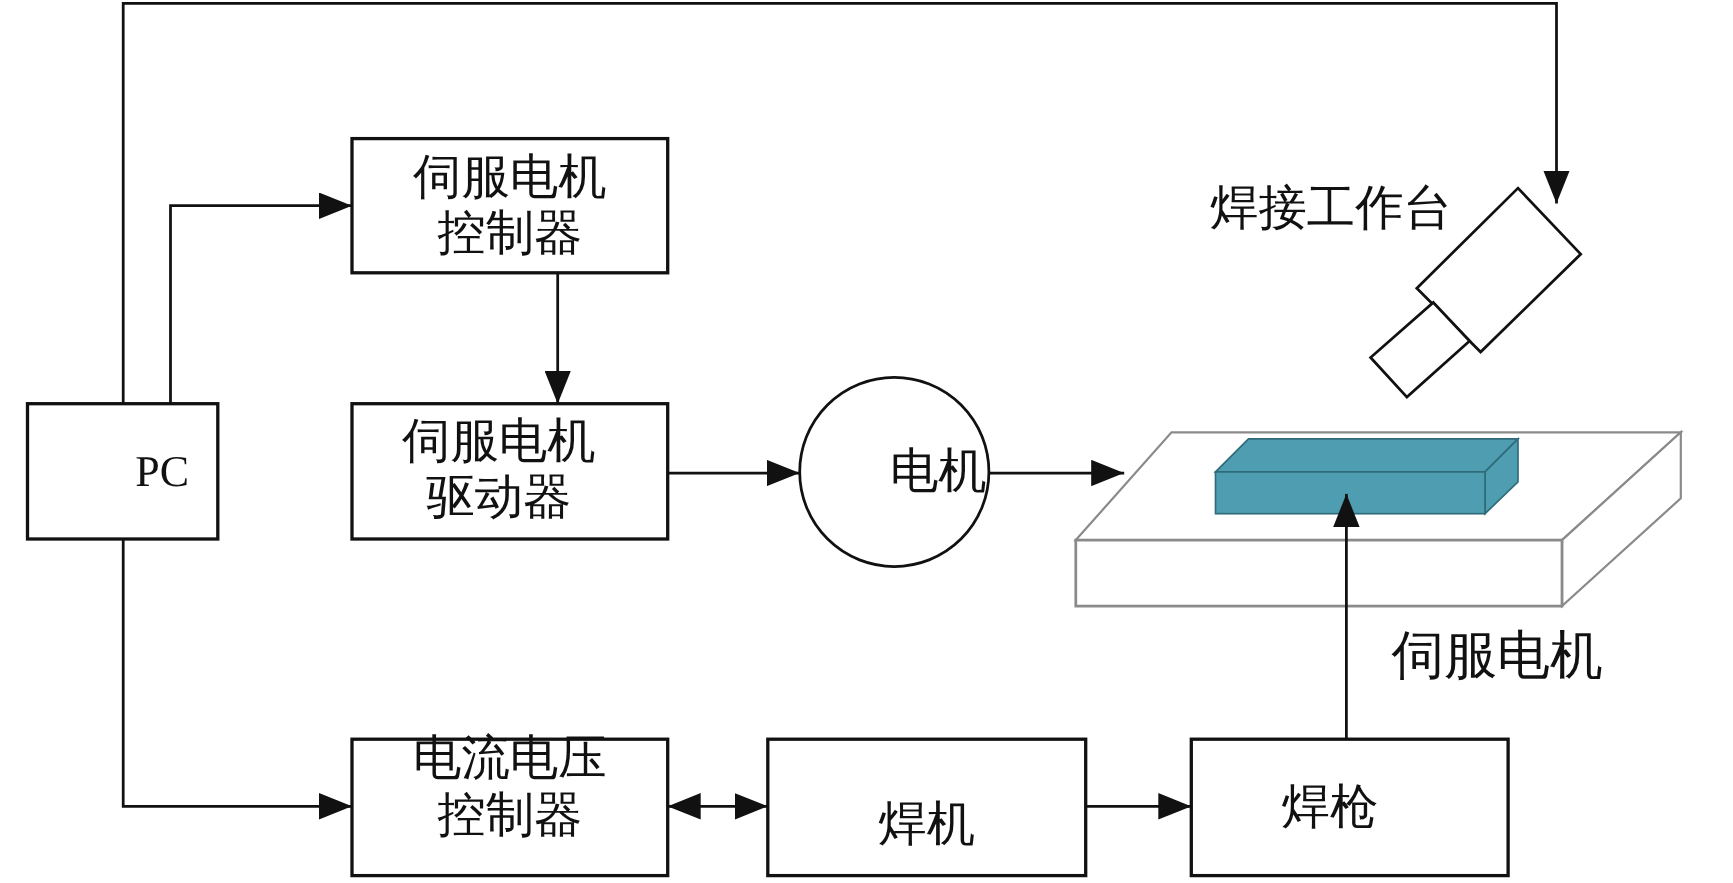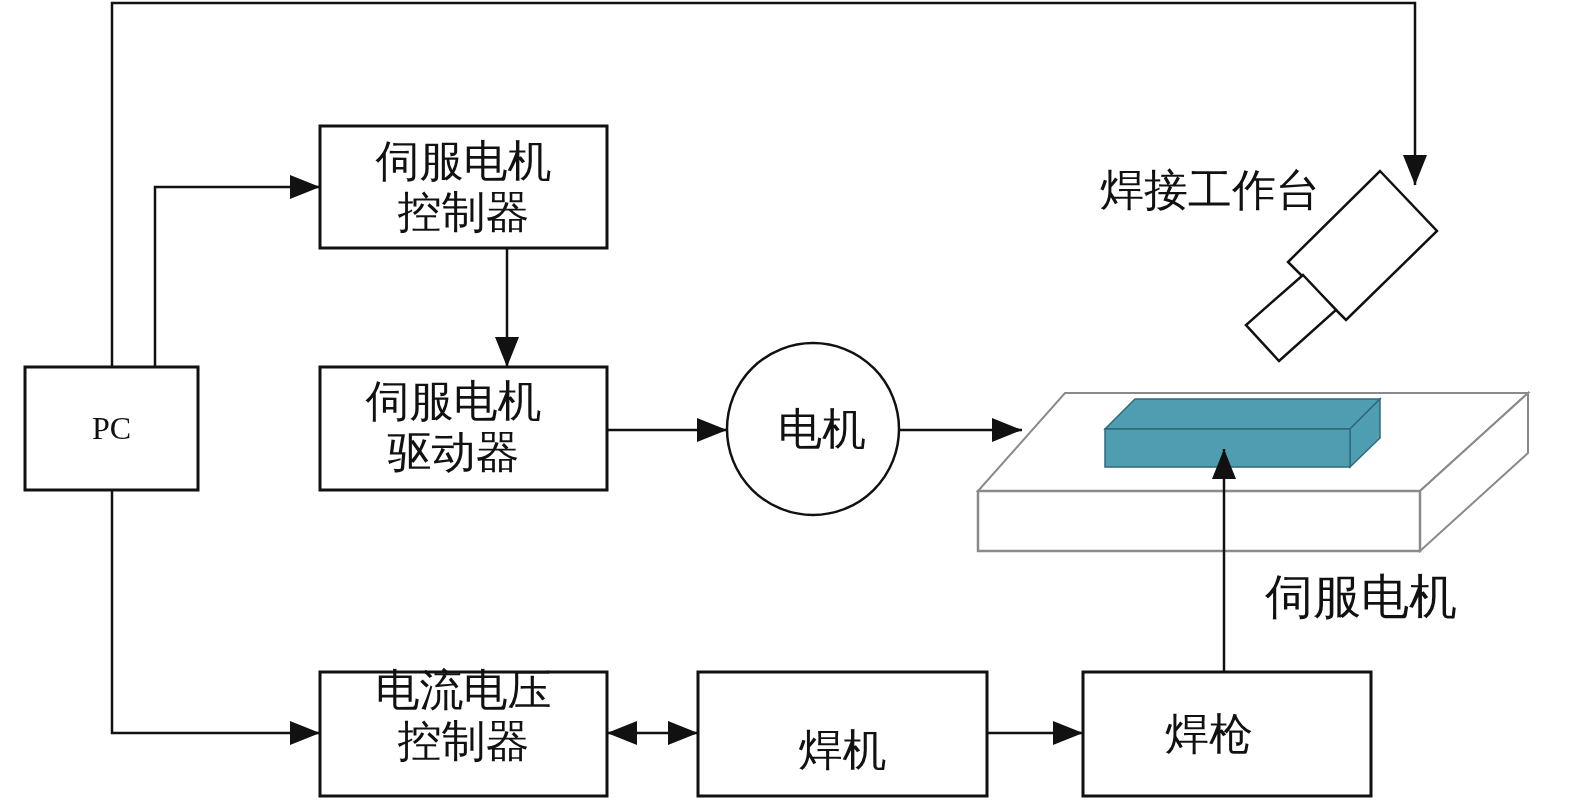--- a/index.html
+++ b/index.html
@@ -2,21 +2,21 @@
 <html><head>
 <meta charset="utf-8">
 <style>
   html, body { margin:0; padding:0; background:#ffffff; }
   body { width:1575px; height:803px; position:relative; overflow:hidden;
          font-family:"DejaVu Serif","Liberation Serif",serif; color:#111; }
   svg { position:absolute; left:0; top:0; }
   .lbl { position:absolute; display:flex; align-items:center; justify-content:center;
          text-align:center; font-size:44px; line-height:1.15; color:#111;
          font-family:"DejaVu Serif","Liberation Serif",serif; white-space:pre-line; }
-  .lbl.pc { font-family:"Liberation Serif","DejaVu Serif",serif; font-size:32px; }
+  .lbl.pc { font-family:"Liberation Serif","DejaVu Serif",serif; font-size:40px;margin-left:36px; }
 </style>
 </head>
 <body>
 
 <svg width="1575" height="803" viewBox="0 0 1575 803">
   <defs>
     <marker id="ah" viewBox="0 0 10 10" refX="10" refY="5" markerWidth="10" markerHeight="10" markerUnits="userSpaceOnUse" orient="auto">
       <path d="M0,0 L10,5 L0,10 z" fill="#111"></path>
     </marker>
     <marker id="ahBig" viewBox="0 0 30 24" refX="30" refY="12" markerWidth="30" markerHeight="24" markerUnits="userSpaceOnUse" orient="auto">
@@ -69,19 +69,19 @@
   <line x1="987" y1="733" x2="1083" y2="733" stroke="#111" stroke-width="2.5" marker-end="url(#ahBig)"></line>
 
   <line x1="1224" y1="672" x2="1224" y2="449" stroke="#111" stroke-width="2.5" marker-end="url(#ahBig)"></line>
 </svg>
 
 <div class="lbl pc" style="left:25px; top:367px; width:173px; height:123px;">PC</div>
 <div class="lbl" style="left:320px; top:126px; width:287px; height:122px;">伺服电机
 控制器</div>
 <div class="lbl" style="left:310px; top:365px; width:287px; height:123px;">伺服电机
 驱动器</div>
-<div class="lbl" style="left:736px; top:343px; width:172px; height:172px;">电机</div>
+<div class="lbl" style="left:767px; top:343px; width:172px; height:172px;">电机</div>
 <div class="lbl" style="left:320px; top:672px; width:287px; height:88px;">电流电压
 控制器</div>
 <div class="lbl" style="left:698px; top:672px; width:289px; height:156px;">焊机</div>
 <div class="lbl" style="left:1083px; top:672px; width:252px; height:124px;">焊枪</div>
 <div class="lbl" style="left:1100px; top:160px; width:240px; height:60px; justify-content:flex-start;">焊接工作台</div>
 <div class="lbl" style="left:1265px; top:566px; width:300px; height:62px; justify-content:flex-start; font-size:48px;">伺服电机</div>
 
 </body></html>

